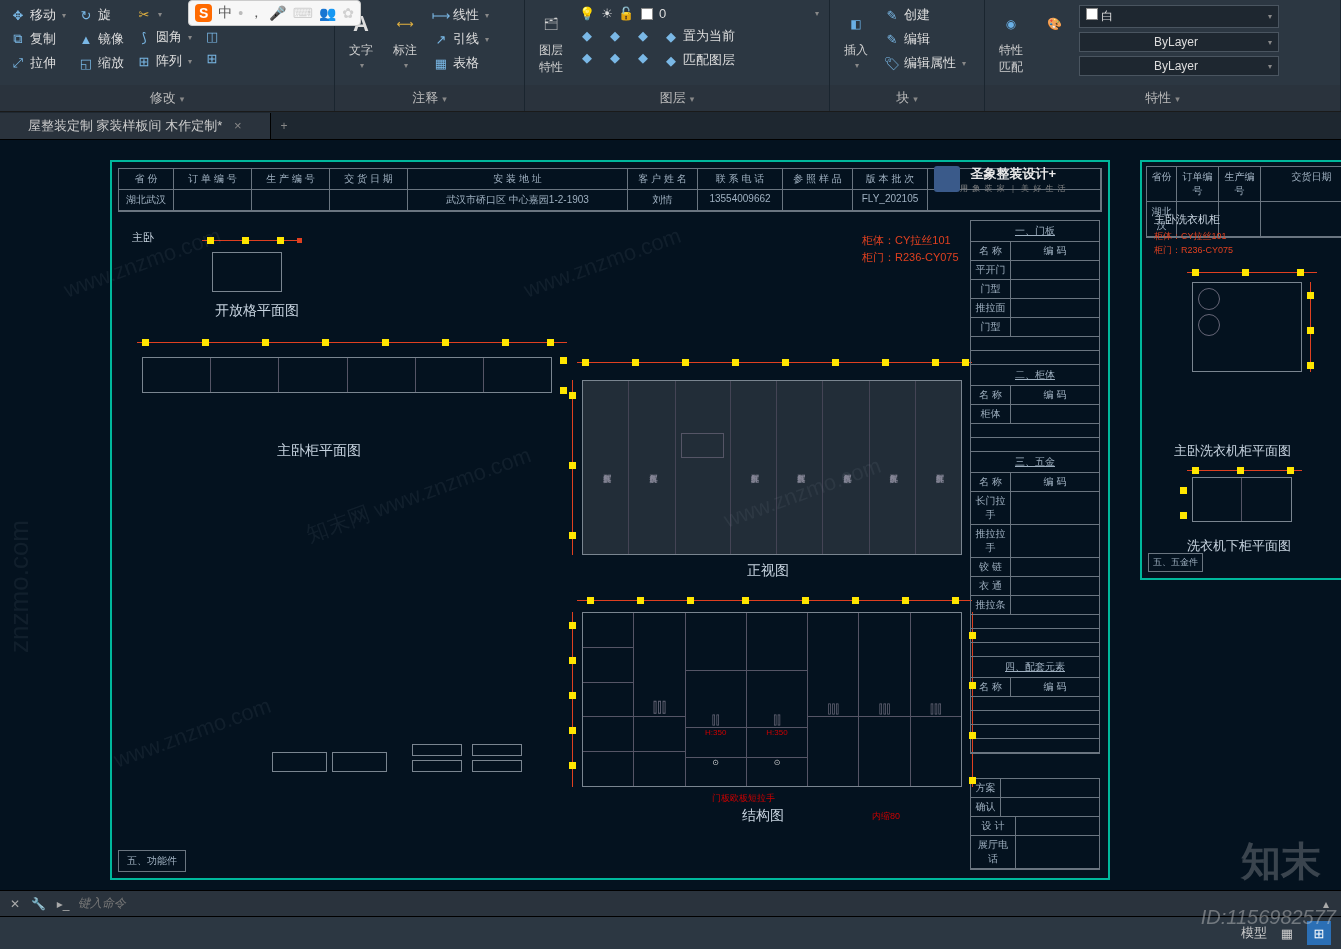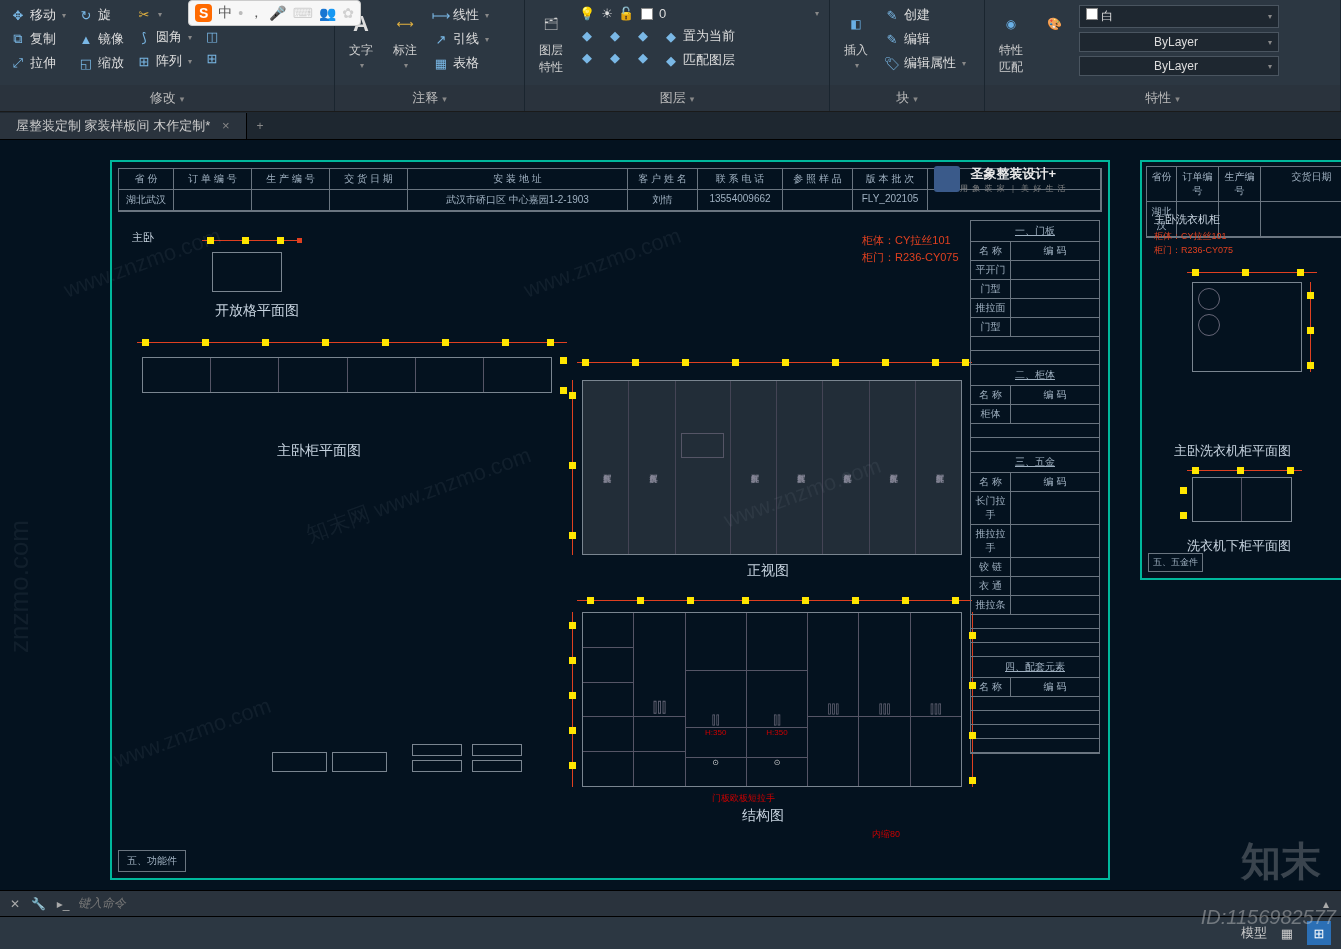--- a/index.html
+++ b/index.html
@@ -20,21 +20,21 @@
 .prop-field { display:flex; align-items:center; gap:4px; padding:1px 0;}
 .prop-combo { background:#1e2730; border:1px solid #4a5560; color:#ddd; padding:2px 6px; width:200px; font-size:12px; display:flex; justify-content:space-between; align-items:center; }
 .swatch { width:12px; height:12px; border:1px solid #888; display:inline-block; }
 
 
 .ime-overlay { position:absolute; top:0; left:188px; height:26px; background:#f7f7f7; border:1px solid #ccc; border-radius:4px; display:flex; align-items:center; gap:6px; padding:0 6px; z-index:5; }
 .ime-overlay span { font-size:14px; }
 
 
 .tabbar { background:#1e2730; height:28px; display:flex; align-items:center; border-bottom:1px solid #000; }
-.doctab { padding:4px 16px; color:#ccc; font-size:13px; border-right:1px solid #000; background:#2a333d; }
+.doctab { padding:4px 28px; color:#ccc; font-size:13px; border-right:1px solid #000; background:#2a333d; }
 .tab-add { padding:4px 10px; color:#888; cursor:pointer; }
 
 
 .canvas { position:relative; background:#04121f; height:756px; }
 .sheet { position:absolute; border:2px solid #00b89c; background:transparent; }
 .sheet-inner { border:1px solid #6a7580; }
 .thead { display:flex; border-bottom:1px solid #6a7580; }
 .thead > div { border-right:1px solid #6a7580; padding:3px 4px; font-size:10px; color:#9fb0c0; text-align:center; }
 .trow { display:flex; border-bottom:1px solid #6a7580; }
 .trow > div { border-right:1px solid #6a7580; padding:3px 4px; font-size:10px; color:#9fb0c0; text-align:center; }
@@ -469,21 +469,21 @@
       <div class="yellow-sq" style="left:457px;top:495px"></div>
       <div class="yellow-sq" style="left:457px;top:530px"></div>
       <div class="yellow-sq" style="left:457px;top:565px"></div>
       <div class="yellow-sq" style="left:457px;top:600px"></div>
     <div class="red-line-v" style="left:860px;top:450px;height:175px"></div>
     <div class="yellow-sq" style="left:857px;top:470px"></div>
       <div class="yellow-sq" style="left:857px;top:520px"></div>
       <div class="yellow-sq" style="left:857px;top:570px"></div>
       <div class="yellow-sq" style="left:857px;top:615px"></div>
     <div class="dim-label" style="left:600px;top:630px">门板欧板短拉手</div>
-    <div class="dim-label" style="left:760px;top:666px">内缩80</div>
+    <div class="dim-label" style="left:760px;top:648px">内缩80</div>
     <div class="dwg-label" style="left:630px;top:645px">结构图</div>
 
     <div class="box-outline" style="left:160px;top:590px;width:55px;height:20px"></div>
     <div class="box-outline" style="left:220px;top:590px;width:55px;height:20px"></div>
     <div class="box-outline" style="left:300px;top:582px;width:50px;height:12px"></div>
     <div class="box-outline" style="left:300px;top:598px;width:50px;height:12px"></div>
     <div class="box-outline" style="left:360px;top:582px;width:50px;height:12px"></div>
     <div class="box-outline" style="left:360px;top:598px;width:50px;height:12px"></div>
 
     <div style="position:absolute;left:6px;bottom:6px;border:1px solid #6a7580;padding:3px 8px;font-size:10px;color:#9fb0c0">五、功能件</div>
@@ -553,20 +553,38 @@
         <div class="empty-row"></div>
       <div class="sec-head">四、配套元素</div>
       <div class="cols">
           <div style="width:40px">名 称</div>
           <div style="flex:1">编    码</div>
         </div>
       <div class="empty-row"></div>
         <div class="empty-row"></div>
         <div class="empty-row"></div>
         <div class="empty-row"></div>
+    </div>
+    <div class="info-table" style="right:8px;bottom:8px;width:130px">
+      <div class="cols">
+          <div style="width:30px">方案</div>
+          <div style="flex:1"></div>
+        </div>
+      <div class="cols">
+          <div style="width:30px">确认</div>
+          <div style="flex:1"></div>
+        </div>
+      <div class="cols">
+          <div style="width:45px">设 计</div>
+          <div style="flex:1"></div>
+        </div>
+      <div class="cols">
+          <div style="width:45px">展厅电话</div>
+          <div style="flex:1"></div>
+        </div>
     </div>
   </div>
 
   <div class="sheet" style="left:1140px;top:20px;width:230px;height:420px;">
     <div class="sheet-inner" style="margin:4px">
       <div class="thead">
           <div style="width:30px">省份</div>
           <div style="width:42px">订单编号</div>
           <div style="width:42px">生产编号</div>
           <div style="flex:1">交货日期</div>

